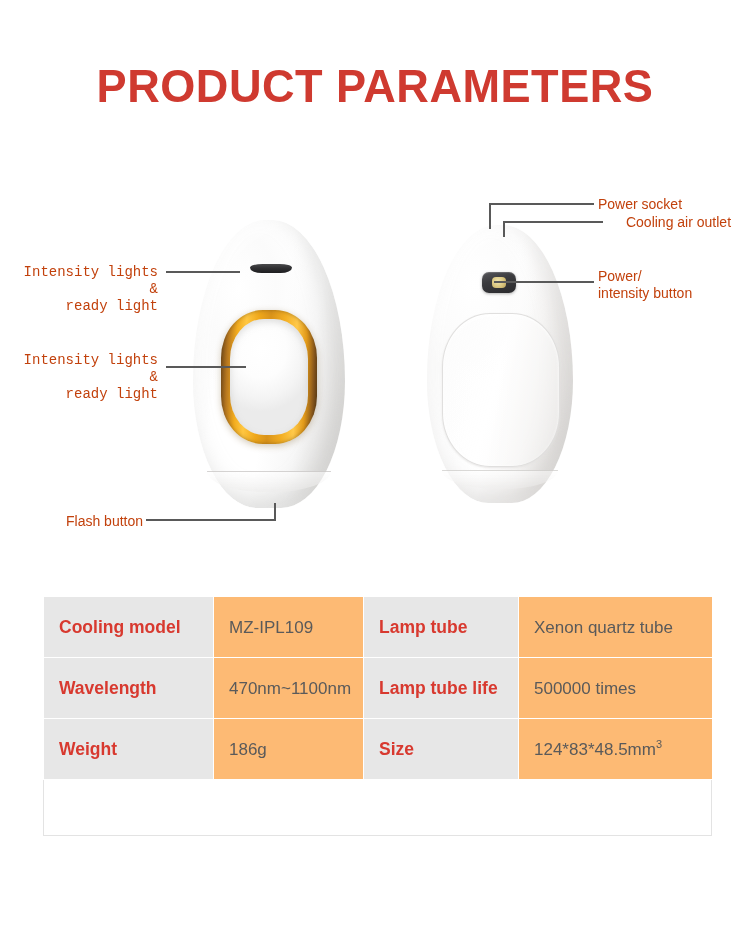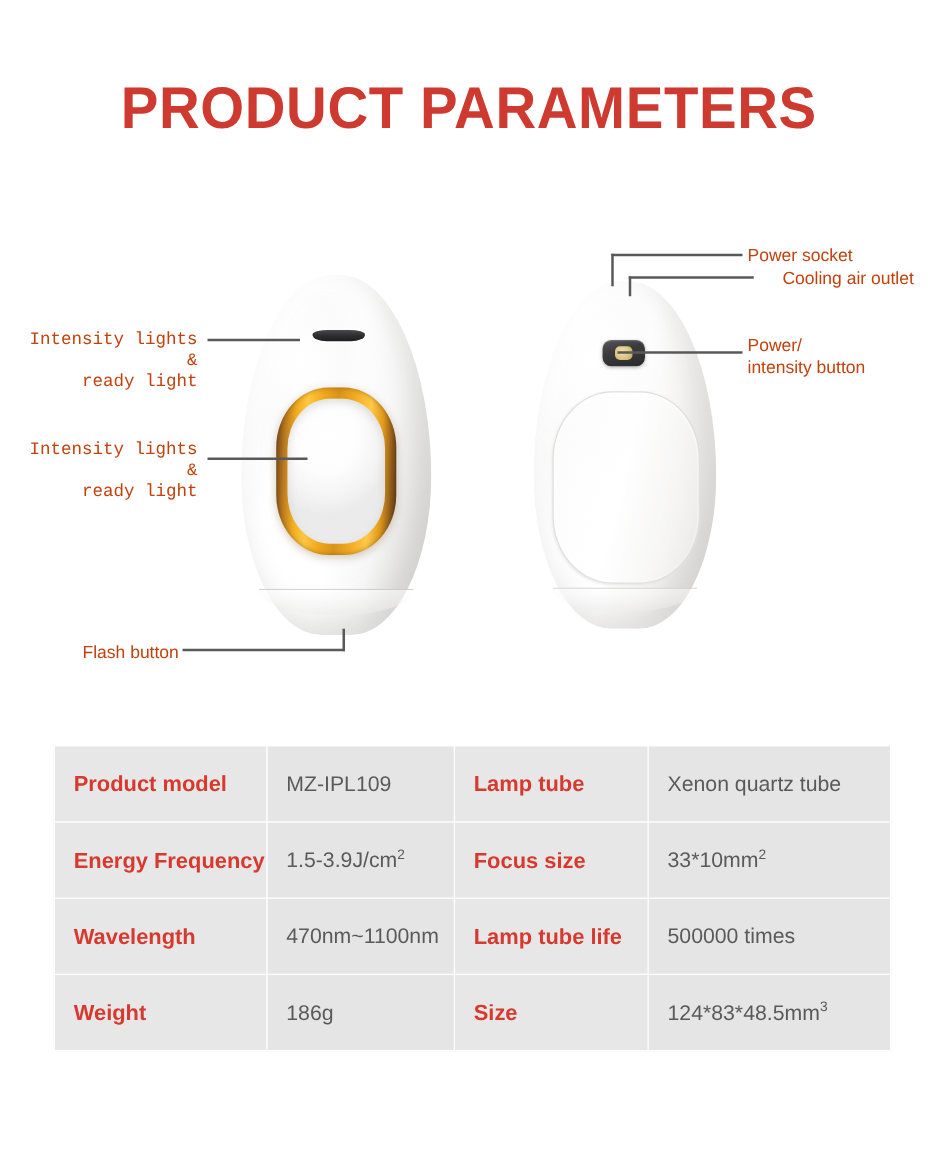--- a/index.html
+++ b/index.html
@@ -261,21 +261,21 @@
     font-size: 17px;
     color: #5a5a5a;
   }
   .spec-table td.label {
     background: #e7e7e7;
     color: #d8392f;
     font-weight: bold;
     font-size: 17.5px;
   }
   .spec-table td.value {
-    background: #e5e5e5;
+    background: #fdba74;
   }
   .col-l1 { width: 170px; }
   .col-v1 { width: 150px; }
   .col-l2 { width: 155px; }
   .col-v2 { width: 194px; }
   .sup { font-size: 11px; vertical-align: super; }
   .table-outline {
     position: absolute;
     left: 43px;
     top: 596px;
@@ -339,30 +339,24 @@
 
 <table class="spec-table">
   <colgroup>
     <col class="col-l1">
       <col class="col-v1">
       <col class="col-l2">
       <col class="col-v2">
   </colgroup>
   <tbody>
     <tr>
-      <td class="label">Product model</td>
+      <td class="label">Cooling model</td>
       <td class="value"><span>MZ-IPL109</span><span class="sup"></span></td>
       <td class="label">Lamp tube</td>
       <td class="value"><span>Xenon quartz tube</span><span class="sup"></span></td>
-    </tr>
-    <tr>
-      <td class="label">Energy Frequency</td>
-      <td class="value"><span>1.5-3.9J/cm</span><span class="sup">2</span></td>
-      <td class="label">Focus size</td>
-      <td class="value"><span>33*10mm</span><span class="sup">2</span></td>
     </tr>
     <tr>
       <td class="label">Wavelength</td>
       <td class="value"><span>470nm~1100nm</span><span class="sup"></span></td>
       <td class="label">Lamp tube life</td>
       <td class="value"><span>500000 times</span><span class="sup"></span></td>
     </tr>
     <tr>
       <td class="label">Weight</td>
       <td class="value"><span>186g</span><span class="sup"></span></td>

